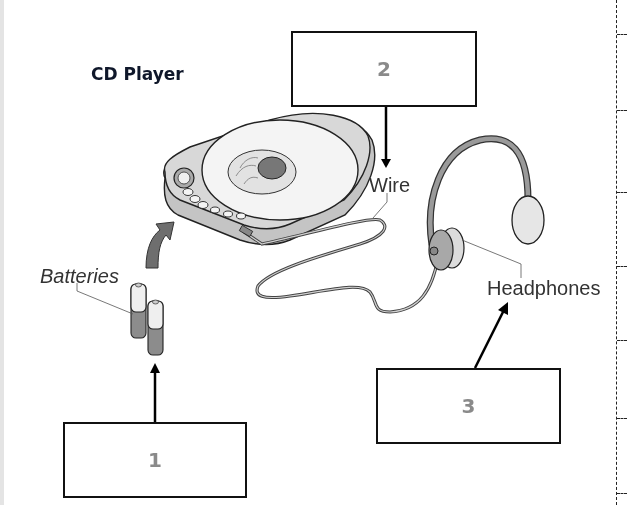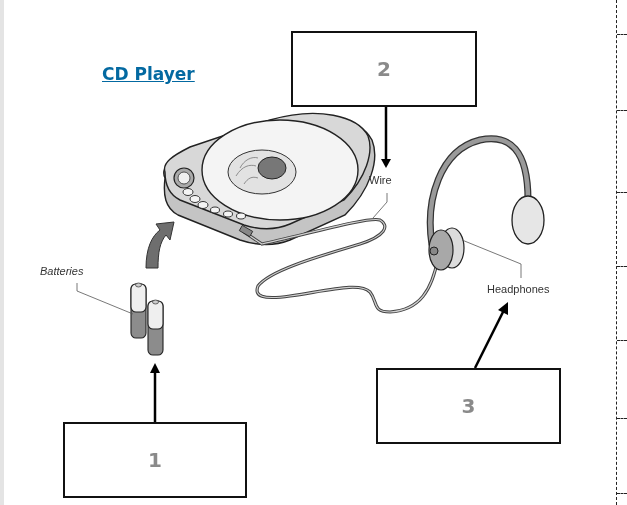--- a/index.html
+++ b/index.html
@@ -1,27 +1,27 @@
 <!DOCTYPE html>
 <html><head>
   <meta charset="utf-8">
   <style>
     html, body { margin:0; padding:0; }
     body { width:627px; height:505px; position:relative; overflow:hidden; background:#ffffff; font-family:"DejaVu Sans", sans-serif; }
     .left-strip { position:absolute; left:0; top:0; width:4px; height:505px; background:#e4e4e4; }
-    .title { position:absolute; left:102px; top:64px; font-family:"DejaVu Sans", sans-serif; font-weight:bold; font-size:17px; color:#0369a1;text-decoration:underline; }
+    .title { position:absolute; left:91px; top:64px; font-family:"DejaVu Sans", sans-serif; font-weight:bold; font-size:17px; color:#0f172a; }
     .box { position:absolute; border:2px solid #111; background:#fff; box-sizing:border-box; display:flex; align-items:center; justify-content:center; }
     .box span { font-family:"DejaVu Sans", sans-serif; font-weight:bold; font-size:20px; color:#8a8a8a; }
     #box1 { left:63px; top:422px; width:184px; height:76px; }
     #box2 { left:291px; top:31px; width:186px; height:76px; }
     #box3 { left:376px; top:368px; width:185px; height:76px; }
-    .lbl { position:absolute; font-family:"Liberation Sans", sans-serif; font-size:11px; color:#333; }
+    .lbl { position:absolute; font-family:"Liberation Sans", sans-serif; font-size:20px; color:#333; }
     #lbl-batteries { left:40px; top:265px;font-style:italic; }
     #lbl-wire { left:369px; top:174px; }
-    #lbl-headphones { left:487px; top:283px; }
+    #lbl-headphones { left:487px; top:277px; }
     svg.art { position:absolute; left:0; top:0; }
     .margin-line { position:absolute; left:616px; top:0; width:0; height:505px; border-left:1px dashed #222; }
     .tick { position:absolute; left:617px; width:10px; height:0; border-top:1px dashed #222; }
   </style>
 </head>
 <body>
 
 <div class="left-strip"></div>
 
 <div class="title">CD Player</div>

